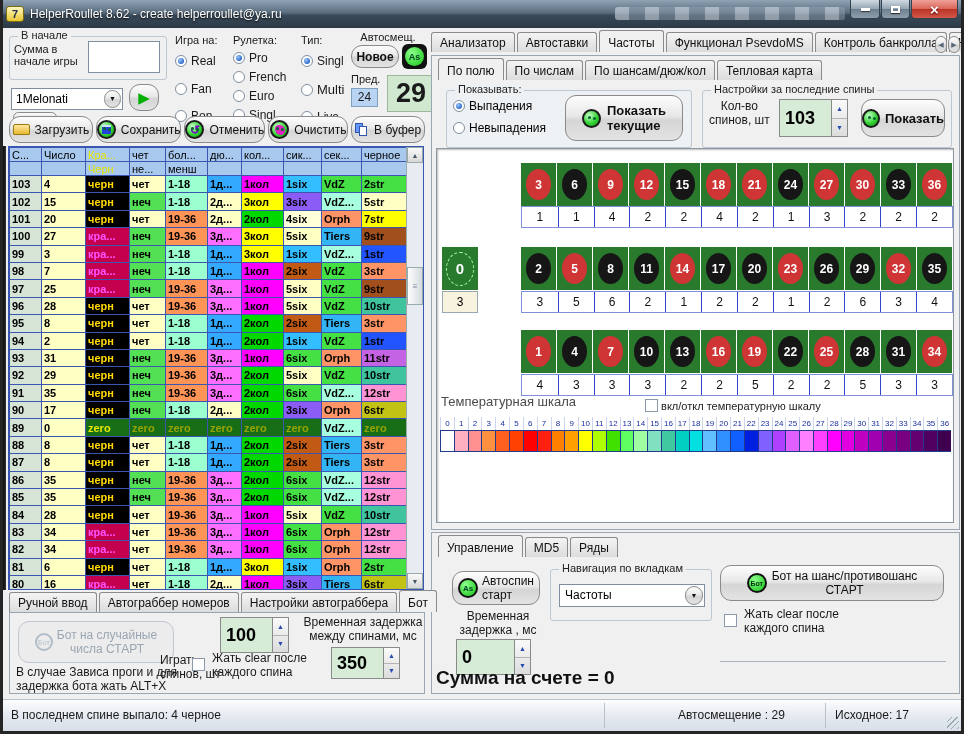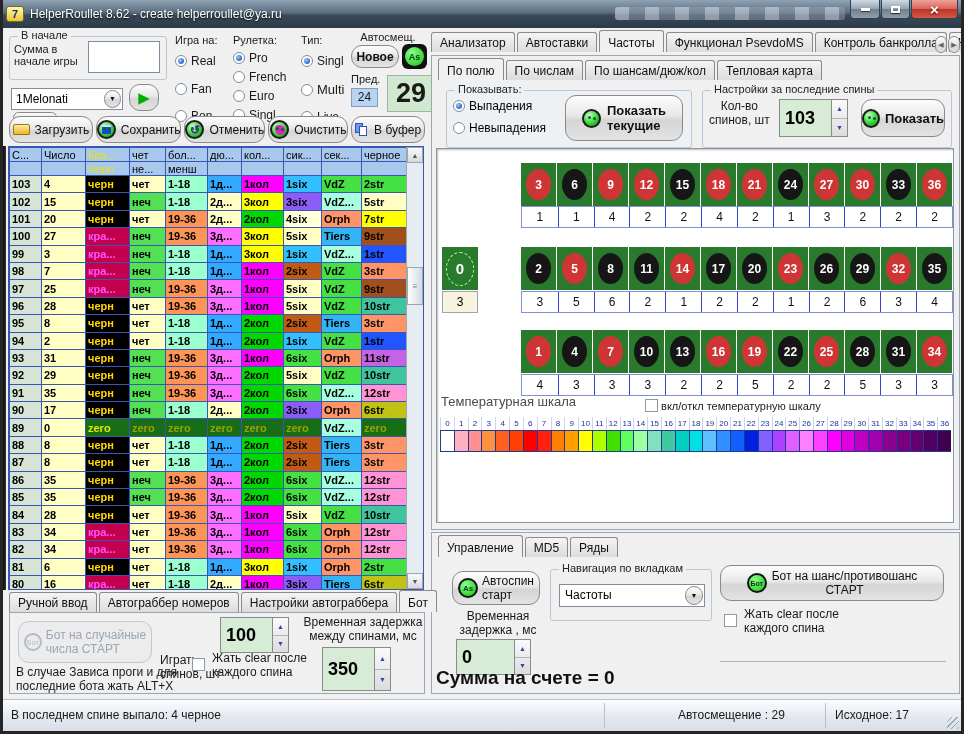--- a/index.html
+++ b/index.html
@@ -543,54 +543,54 @@
     </div>
   </div>
 
   <div class="tabrow abs" style="left:6px;top:592px;" id="bot-tabs">
       <div class="tab">Ручной ввод</div>
       <div class="tab">Автограббер номеров</div>
       <div class="tab">Настройки автограббера</div>
       <div class="tab active">Бот</div>
     </div>
   <div class="panelborder" style="left:6px;top:612px;width:416px;height:82px;">
-    <div class="btn abs" style="left:8px;top:8px;width:134px;height:42px;color:#9aa6b2;font-size:12px;background:#ececec;border-color:#c0c8d0;">
+    <div class="btn abs" style="left:8px;top:8px;width:156px;height:42px;color:#9aa6b2;font-size:12px;background:#ececec;border-color:#c0c8d0;text-align:center;">
       <span style="width:18px;height:18px;border-radius:50%;border:2px solid #b0bcc8;color:#b0bcc8;font-size:7px;display:flex;align-items:center;justify-content:center;margin-right:4px;">Бот</span>
       <span><span>Бот на случайные</span><br><span>числа СТАРТ</span></span>
     </div>
     <div class="abs ctl-label" style="left:150px;top:8px;font-size:12px;margin-top:32px;">
       <div>Играть</div>
         <div>спинов, шт</div>
       </div>
     <div class="abs" style="left:210px;top:4px;display:flex;height:36px;">
       <div class="spinval" style="width:52px;font-size:18px;">100</div>
       <div class="spinarr" style="width:17px;">
           <div>▲</div>
           <div>▼</div>
         </div>
     </div>
     <div class="abs ctl-label" style="left:292px;top:2px;width:122px;text-align:center;font-size:12px;">
       <div>Временная задержка</div>
         <div>между спинами, мс</div>
       </div>
-    <div class="abs" style="left:312px;top:34px;display:flex;height:44px;">
+    <div class="abs" style="left:321px;top:34px;display:flex;height:32px;">
       <div class="spinval" style="width:52px;font-size:18px;">350</div>
       <div class="spinarr" style="width:17px;">
           <div>▲</div>
           <div>▼</div>
         </div>
     </div>
     <div class="abs" style="left:182px;top:42px;"><span class="cb"></span></div>
     <div class="abs ctl-label" style="left:202px;top:38px;font-size:12px;">
       <div>Жать clear после</div>
         <div>каждого спина</div>
       </div>
     <div class="abs ctl-label" style="left:6px;top:52px;font-size:12px;">
       <div>В случае Зависа проги и для</div>
-        <div>последние бота жать ALT+X</div>
+        <div>задержка бота жать ALT+X</div>
       </div>
   </div>
 
   <div class="tabrow abs" style="left:428px;top:32px;width:506px;" id="main-tabs">
       <div class="tab">Анализатор</div>
       <div class="tab">Автоставки</div>
       <div class="tab active">Частоты</div>
       <div class="tab">Функционал PsevdoMS</div>
       <div class="tab">Контроль банкролла</div>
       <div class="tab">Колесо</div>

